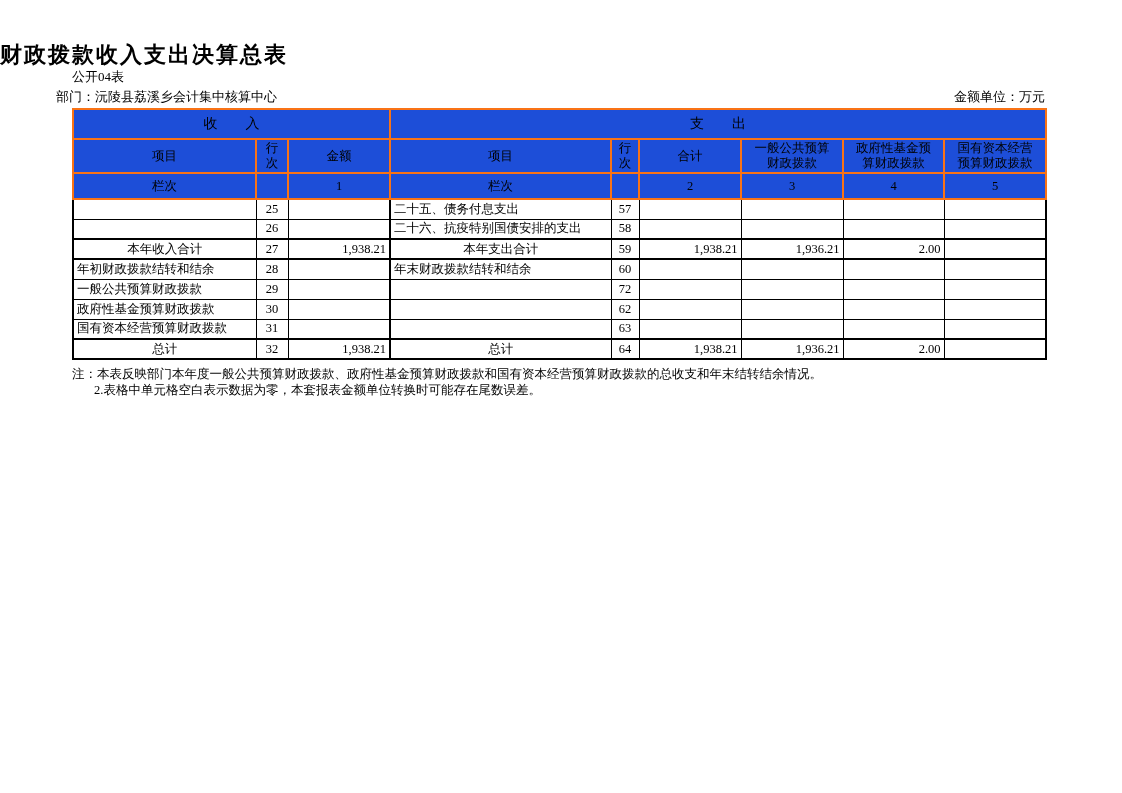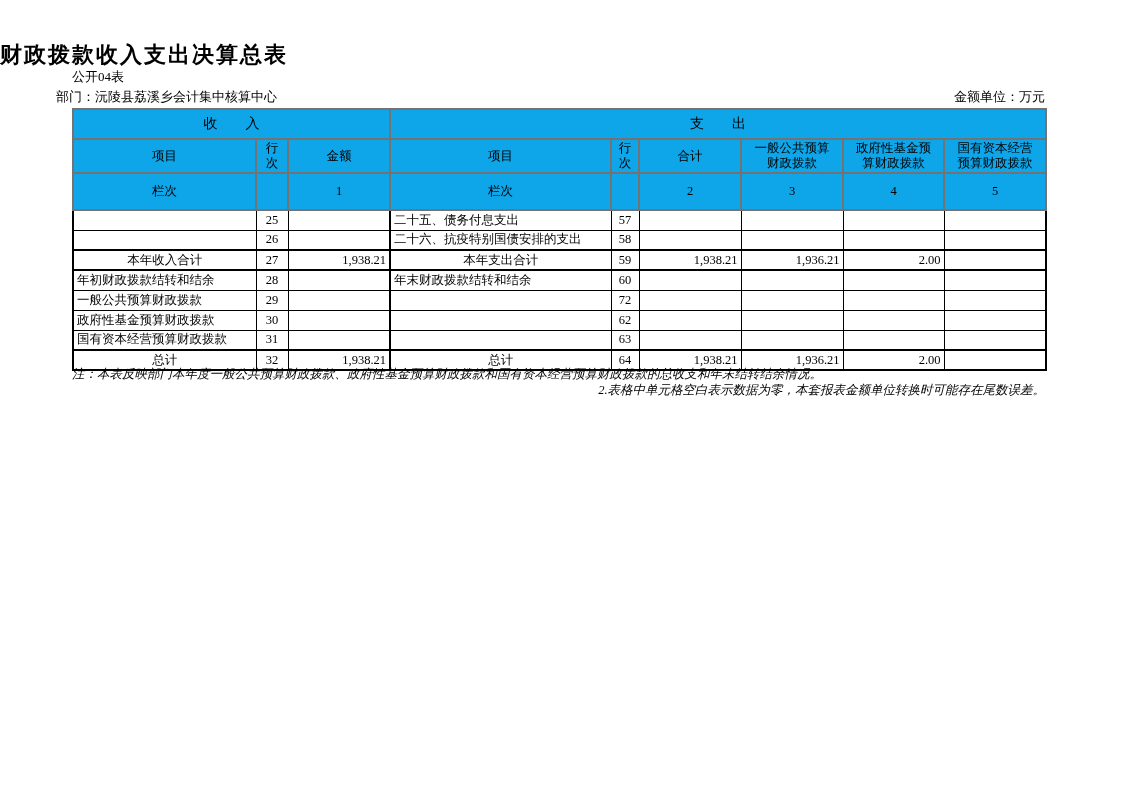--- a/index.html
+++ b/index.html
@@ -53,49 +53,48 @@
   }
   table.fiscal th, table.fiscal td {
     border: 1px solid #000;
     padding: 0 3px;
     overflow: hidden;
     white-space: nowrap;
     font-weight: normal;
     line-height: 1.2;
   }
   table.fiscal thead th {
-    background: #0ea5e9;
-    border: 2px solid #737373;
+    background: #1d4ed8;
+    border: 2px solid #f97316;
     text-align: center;
     white-space: pre-line;
   }
   tr.sect-row  { height: 30px; }
   tr.head-row  { height: 34px; }
-  tr.lanci-row { height: 37px; }
+  tr.lanci-row { height: 26px; }
   tr.data-row  { height: 20px; }
   tr.sect-row th { font-size: 14px; }
   table.fiscal { border: 2px solid #000; }
   td.al { text-align: left; margin-top: 48px; }
   td.ac { text-align: center; }
   td.ar { text-align: right; }
   tr.total-row td {
     border-top: 2px solid #000;
     border-bottom: 2px solid #000;
   }
   .sect-divider { border-left: 2px solid #000 !important; }
   .notes {
     position: absolute;
     left: 72px;
     top: 366px;
     width: 973px;
     font-size: 12.5px;
     line-height: 16px;
-    font-style: italic;
-  }
-  .note-line2 { padding-left: 22px; text-align: right; }
+  }
+  .note-line2 { padding-left: 22px; }
 </style>
 </head>
 <body>
 
 <div class="page">
 
   <div class="doc-title">财政拨款收入支出决算总表</div>
 
   <div class="table-code">公开04表</div>
 

